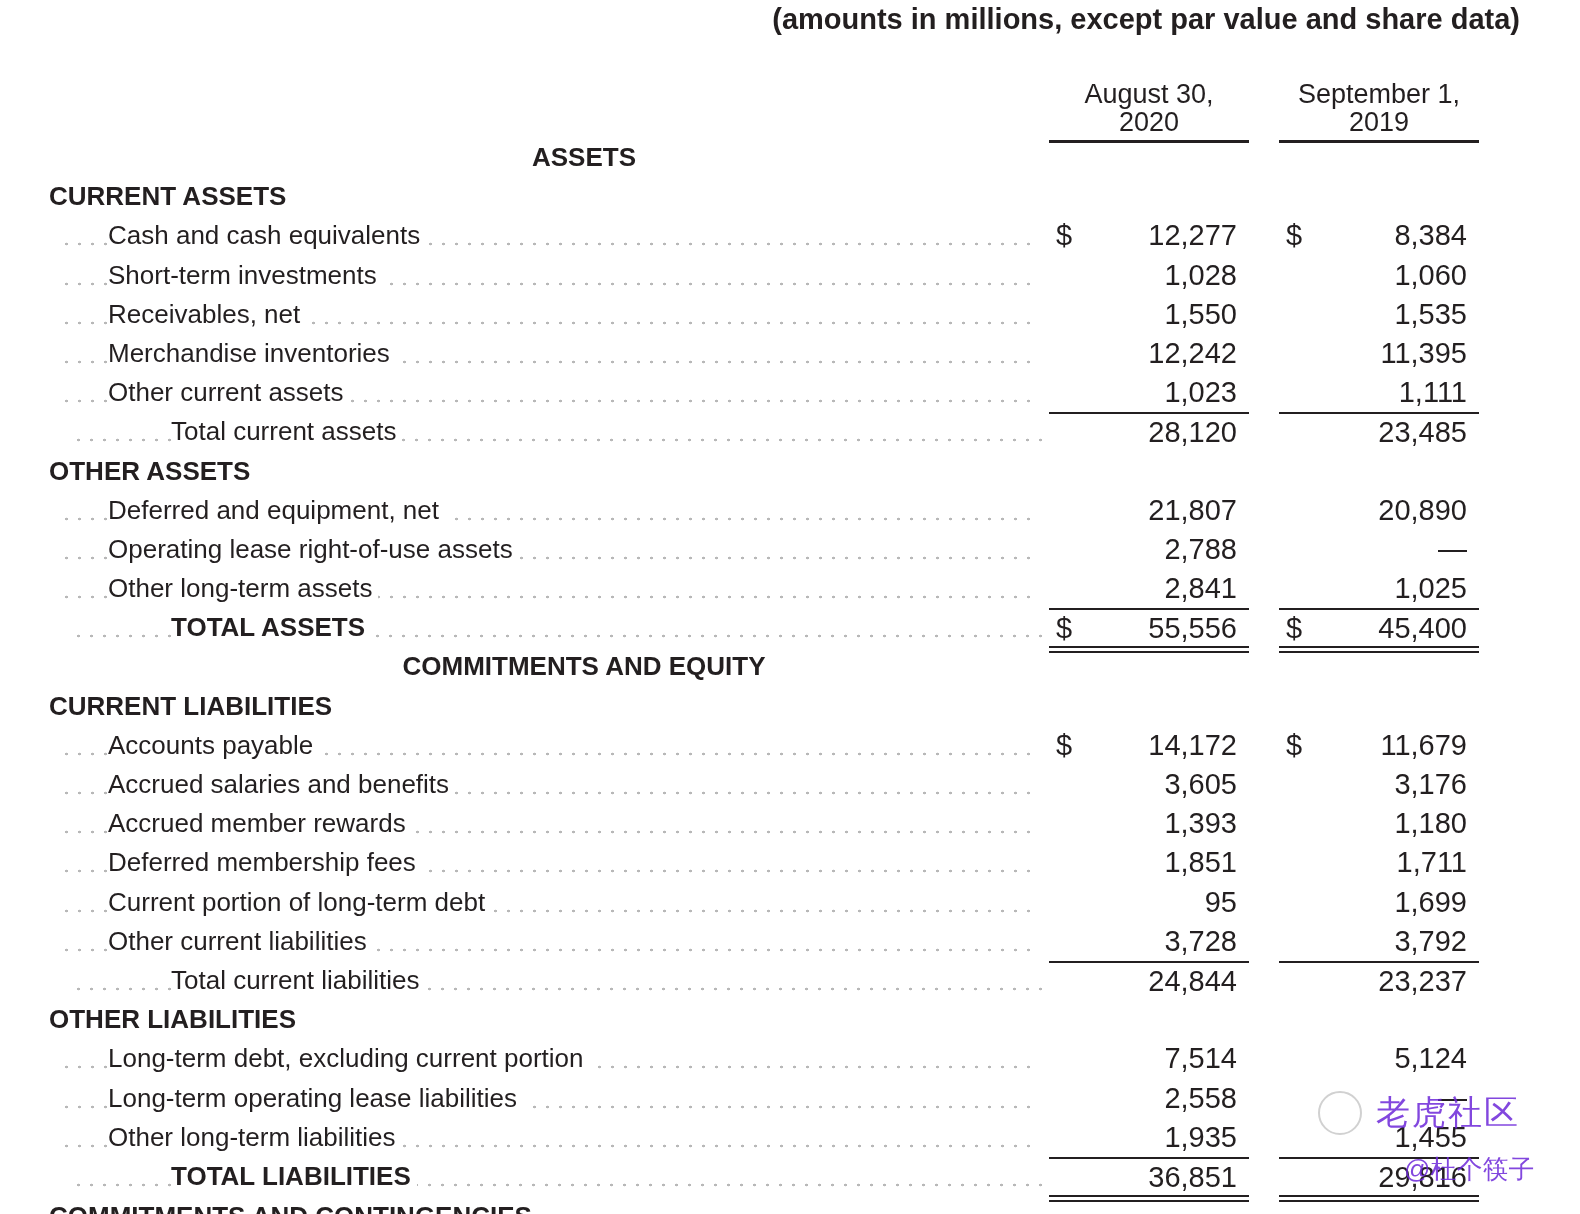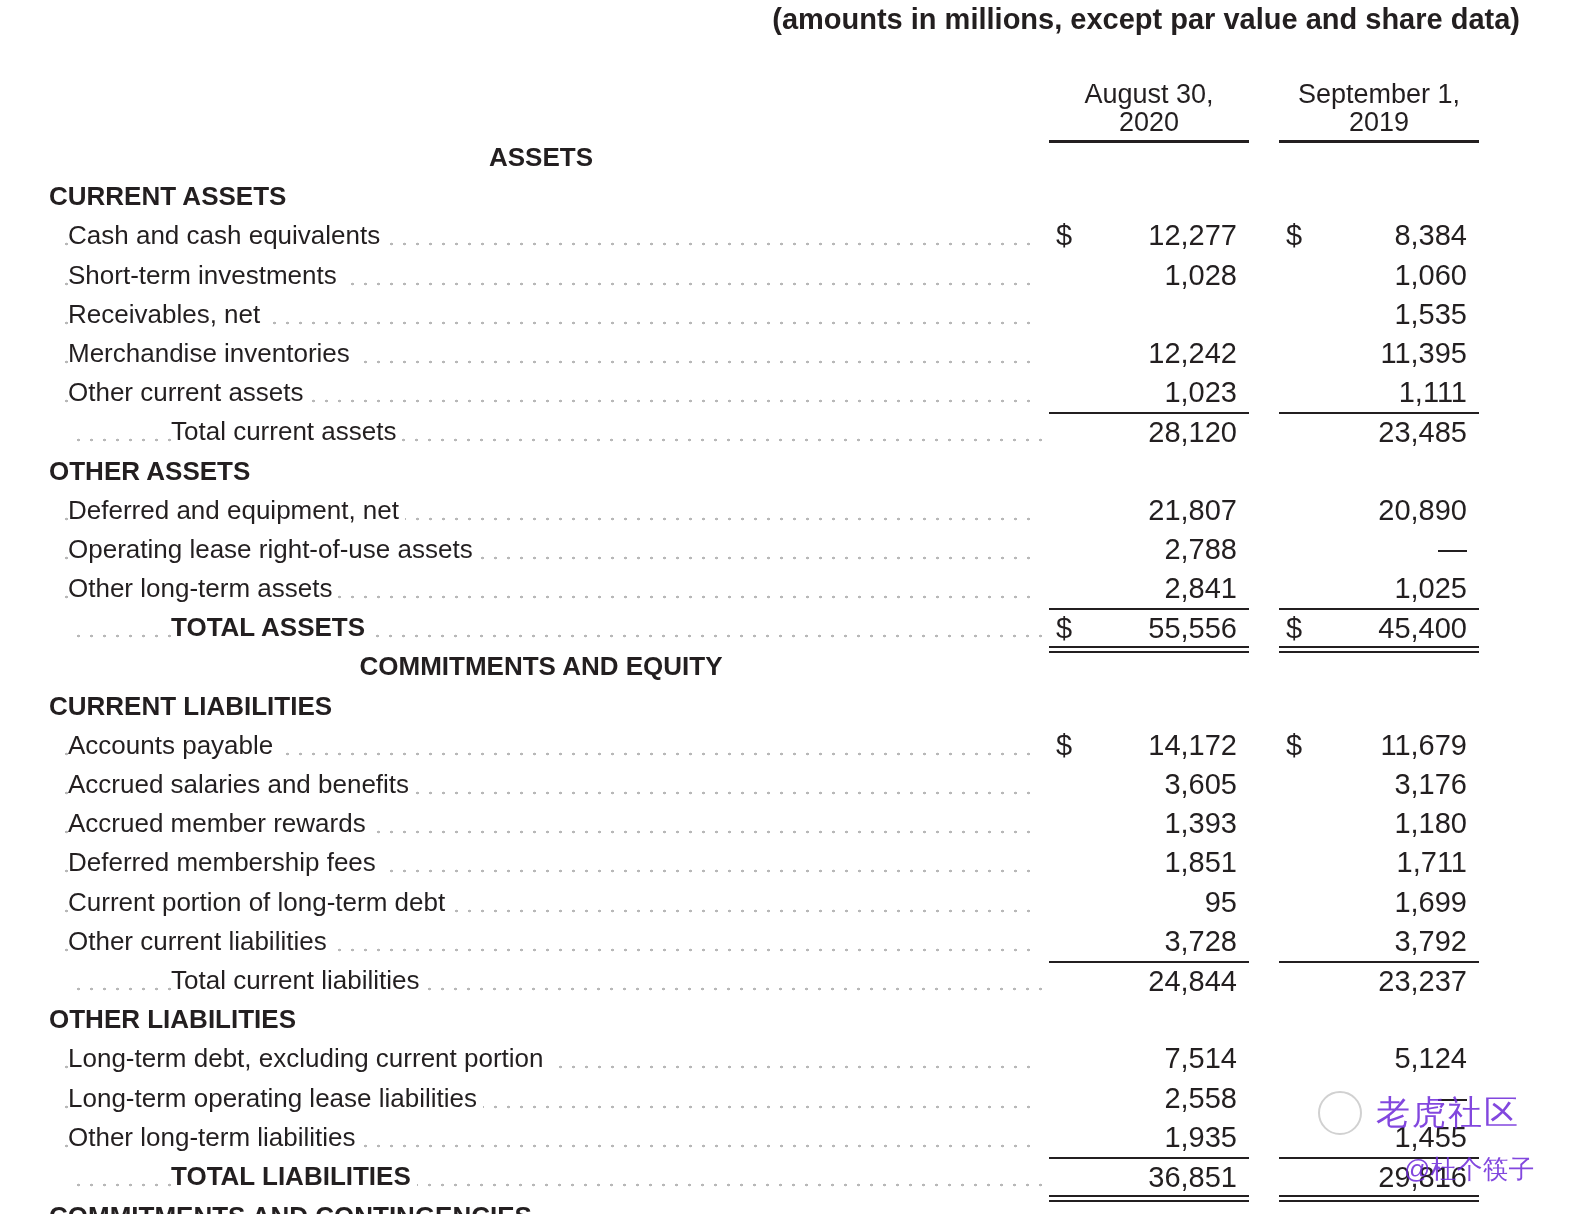--- a/index.html
+++ b/index.html
@@ -27,22 +27,22 @@
     font-size: 26px; white-space: nowrap; overflow: hidden;
     width: 1038px;
   }
   .row .label .txt { background: #fff; padding-right: 6px; position: relative; z-index: 1; }
   .row .leader {
     position: absolute; left: 60px; right: 0; top: 26px; height: 4px;
     background-image: radial-gradient(circle, #b8b8b8 1.2px, transparent 1.6px);
     background-size: 13px 4px; background-repeat: repeat-x;
   }
   .row.sec .label, .row.center .label { font-weight: bold; }
-  .row.center .label { text-align: center; width: 1088px; }
-  .row.ind1 .label { padding-left: 68px; box-sizing: border-box; }
+  .row.center .label { text-align: center; width: 1088px; padding-left: 43px; }
+  .row.ind1 .label { padding-left: 108px; box-sizing: border-box; }
   .row.ind2 .label { padding-left: 159px; box-sizing: border-box; margin-left: 12px; }
   .row.bold .label { font-weight: bold; }
   .row.sec .label { padding-left: 49px; box-sizing: border-box; }
 
   .cell {
     position: absolute; top: 0; width: 200px; height: 39.2px; line-height: 39.2px;
     font-size: 29px; text-align: right; box-sizing: border-box; padding-right: 12px;
   }
   .cell.c1 { left: 1049px; }
   .cell.c2 { left: 1279px; }
@@ -94,20 +94,21 @@
       <div class="cell c1"><span class="dollar">$</span><span>12,277</span></div>
       <div class="cell c2"><span class="dollar">$</span><span>8,384</span></div>
     </div>
     <div class="row ind1">
       <div class="label"><span class="txt">Short-term investments</span><div class="leader"></div></div>
       <div class="cell c1"><span>1,028</span></div>
       <div class="cell c2"><span>1,060</span></div>
     </div>
     <div class="row ind1">
       <div class="label"><span class="txt">Receivables, net</span><div class="leader"></div></div>
+      <div class="cell c1"><span>1,550</span></div>
       <div class="cell c2"><span>1,535</span></div>
     </div>
     <div class="row ind1">
       <div class="label"><span class="txt">Merchandise inventories</span><div class="leader"></div></div>
       <div class="cell c1"><span>12,242</span></div>
       <div class="cell c2"><span>11,395</span></div>
     </div>
     <div class="row ind1">
       <div class="label"><span class="txt">Other current assets</span><div class="leader"></div></div>
       <div class="cell c1"><span>1,023</span></div>

